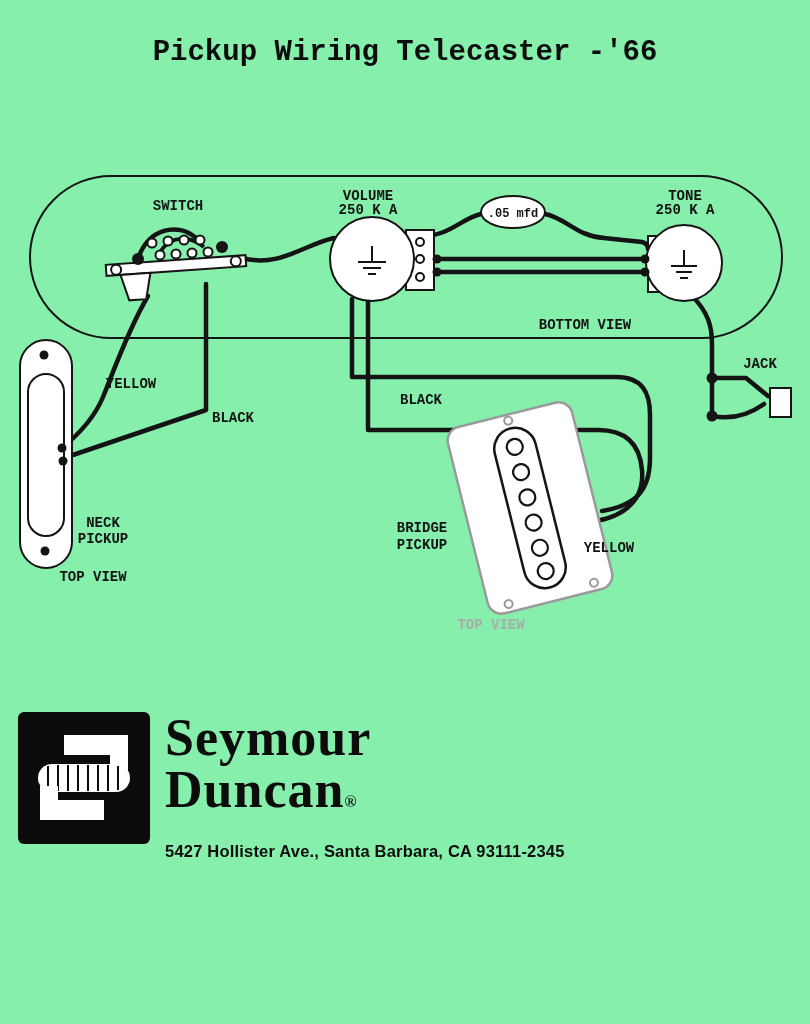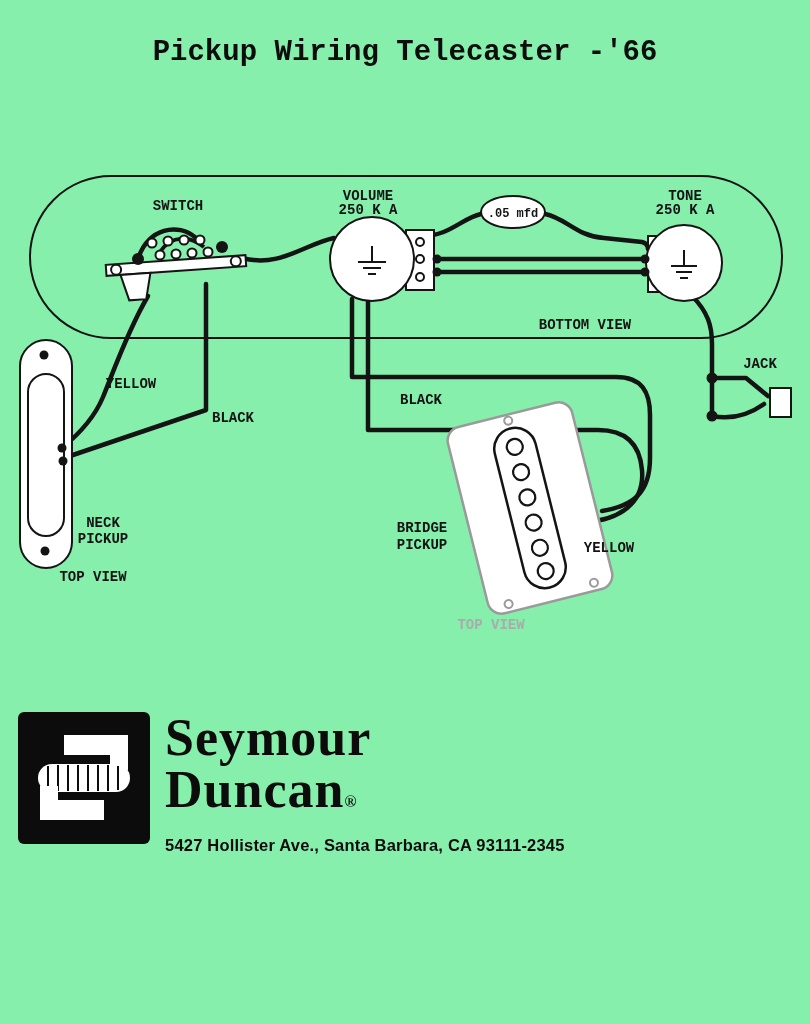--- a/index.html
+++ b/index.html
@@ -67,21 +67,21 @@
   }
   .addr {
     font-family: "Liberation Sans", sans-serif;
     font-weight: 700;
     font-size: 16.5px;
     line-height: 21px;
     letter-spacing: 0.2px;
     color: #0c0c0c;
     white-space: nowrap;
   }
-  .addr-block { margin-top: 7px; }
+  .addr-block { margin-top: 13px; }
 </style>
 </head>
 <body>
 
 <div class="page">
 
   <h1 class="title">Pickup Wiring Telecaster -'66</h1>
 
   <svg class="diagram" width="810" height="700" viewBox="0 0 810 700">
 

